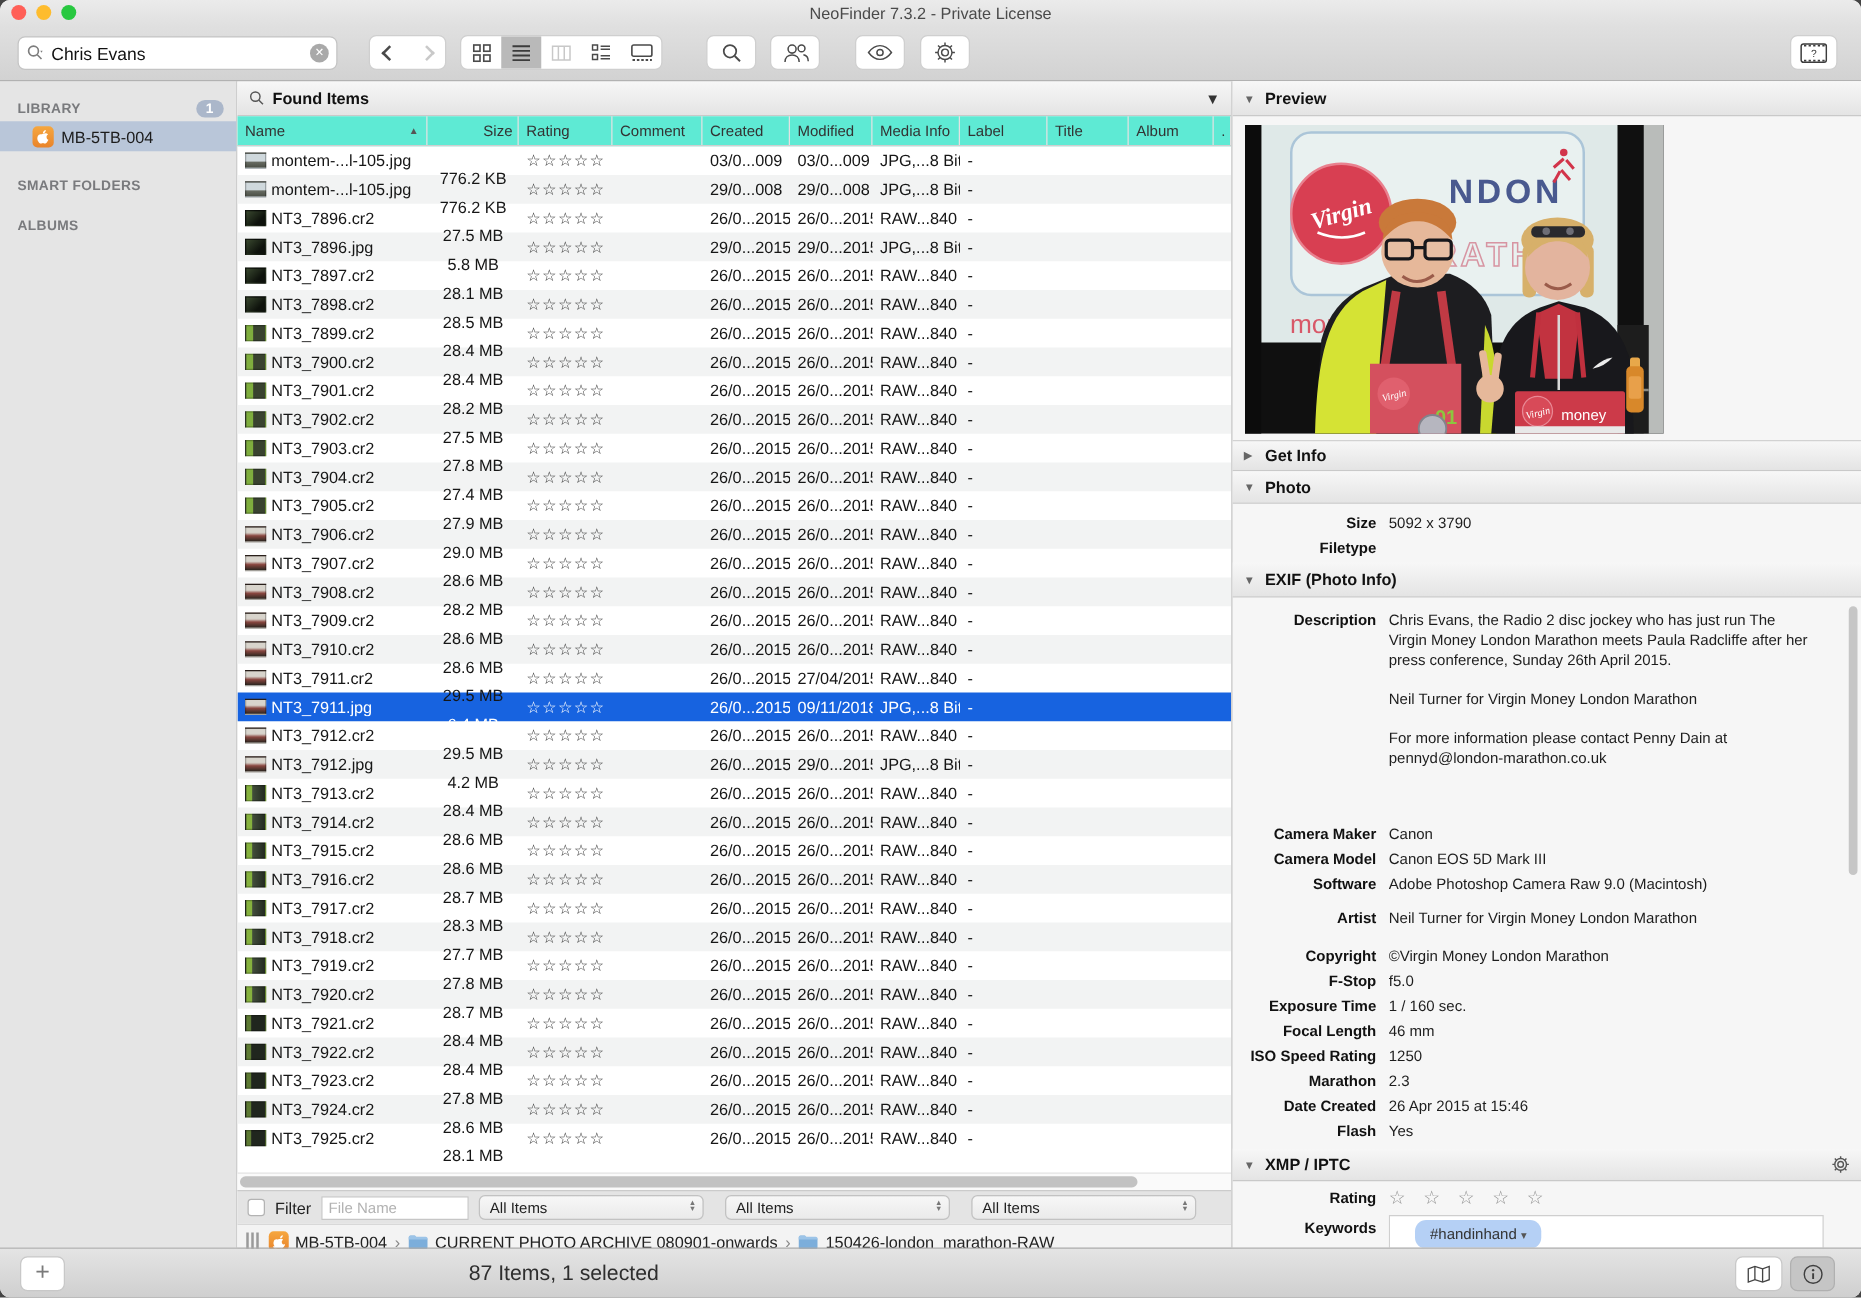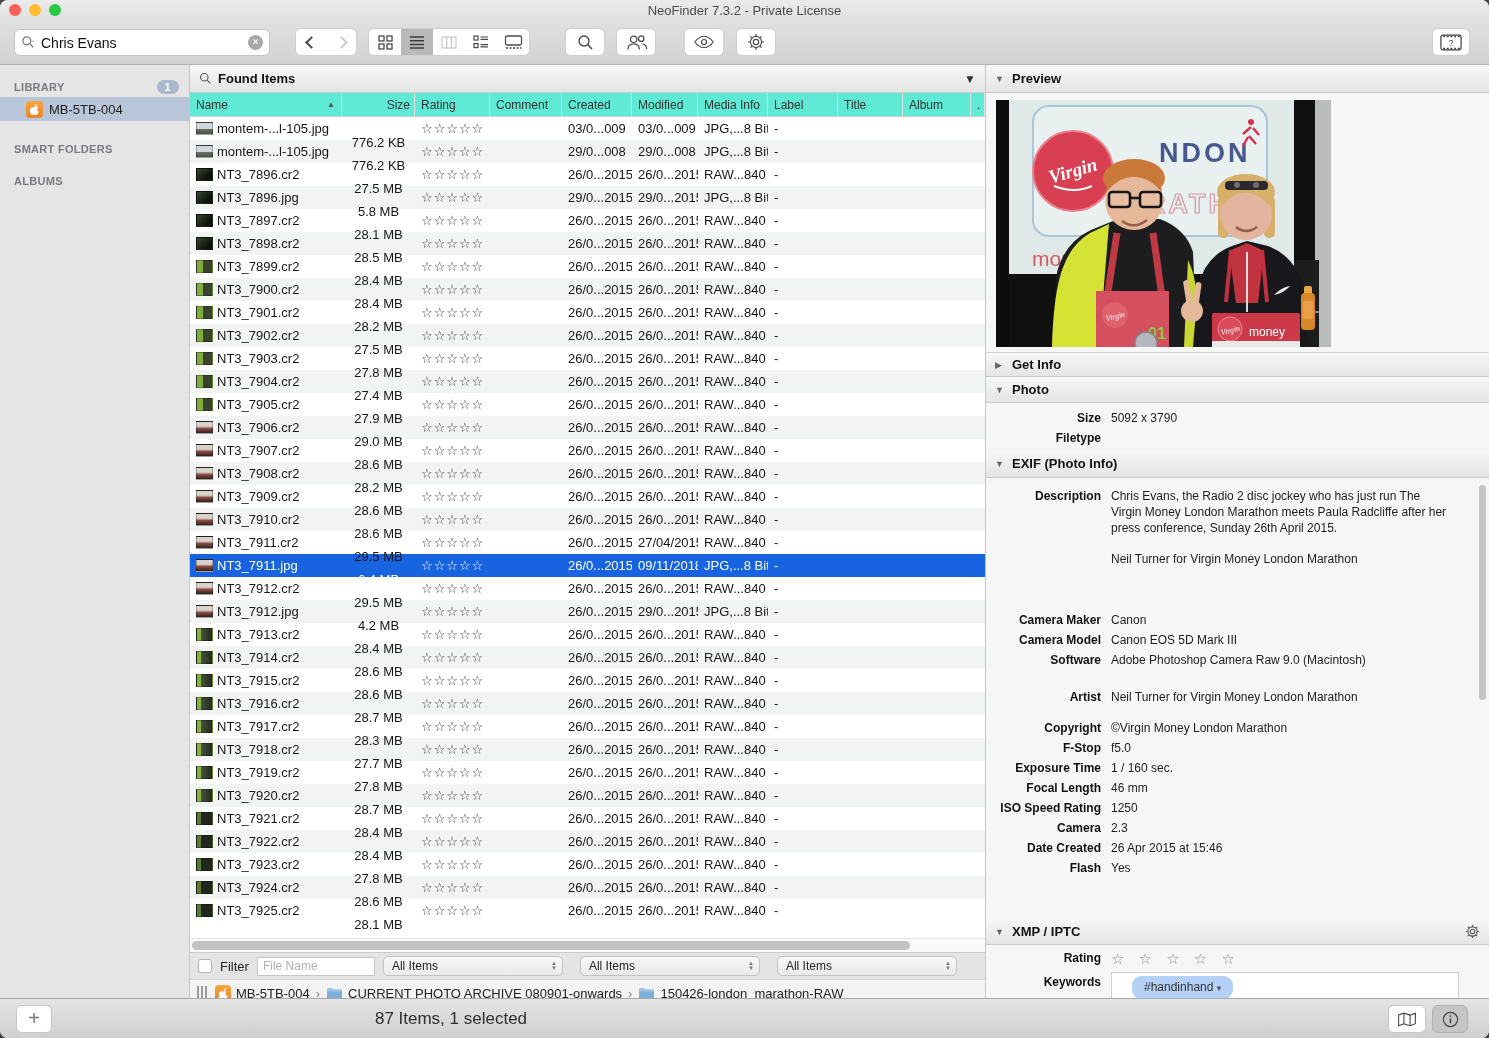--- a/index.html
+++ b/index.html
@@ -112,21 +112,21 @@
   .photo-hd { height:26px; }
   .fields { font-size:12px; color:#1d1d1d; }
   .photo-fields { height:47px; padding-top:5px; }
   .field-row { display:flex; line-height:20px; }
   .field-label { width:125px; flex:none; text-align:right; font-weight:bold; padding-right:10px; color:#111; }
   .field-value { flex:1; white-space:nowrap; overflow:hidden; }
   .exif-body { height:441px; padding-top:6px; overflow:hidden; }
   .exif-body .field-row.desc { align-items:flex-start; line-height:16px; padding-top:4px; }
   .exif-body .desc .field-value { white-space:normal; max-width:340px; }
   .exif-body .desc .field-value p { margin:0 0 15px; }
-  .exif-group.gap0 { margin-top:28px; } .exif-group.gap1 { margin-top:17px; } .exif-group.gap2 { margin-top:11px; }
+  .exif-group.gap0 { margin-top:28px; } .exif-group.gap1 { margin-top:7px; } .exif-group.gap2 { margin-top:11px; }
   .xmp-hd { height:26px; }
   .xmp-body { height:54px; padding-top:3px; overflow:hidden; }
   .xmp-stars { font-size:15px; color:#8f8f8f; letter-spacing:5px; line-height:22px; }
   .kw-row { align-items:flex-start; margin-top:2px; }
   .kw-box { width:348px; background:#fff; border:1px solid #cfcfcf; padding:3px 6px; min-height:44px; }
   .pill { display:inline-block; background:#b5d0f5; border-radius:9px; padding:1px 12px; font-size:12px;
           color:#333; margin-left:14px; }
   .rp-scroll { position:absolute; right:3px; top:420px; width:7px; height:215px; background:#c6c6c6; border-radius:4px; }
 
   
@@ -1083,20 +1083,21 @@
       <div class="sec-hd">
         <span class="disc">▼</span>
         <span>EXIF (Photo Info)</span>
       </div>
       <div class="fields exif-body">
         <div class="field-row desc">
           <div class="field-label">Description</div>
           <div class="field-value">
               <p>Chris Evans, the Radio 2 disc jockey who has just run The Virgin Money London Marathon meets Paula Radcliffe after her press conference, Sunday 26th April 2015.</p>
               <p>Neil Turner for Virgin Money London Marathon</p>
+              <p>For more information please contact Penny Dain at pennyd@london-marathon.co.uk</p>
             </div>
         </div>
         <div>
             <div class="exif-group gap0">
               <div class="field-row">
     <div class="field-label">Camera Maker</div>
     <div class="field-value">Canon</div>
   </div>
               <div class="field-row">
     <div class="field-label">Camera Model</div>
@@ -1128,21 +1129,21 @@
   </div>
               <div class="field-row">
     <div class="field-label">Focal Length</div>
     <div class="field-value">46 mm</div>
   </div>
               <div class="field-row">
     <div class="field-label">ISO Speed Rating</div>
     <div class="field-value">1250</div>
   </div>
               <div class="field-row">
-    <div class="field-label">Camera</div>
+    <div class="field-label">Marathon</div>
     <div class="field-value">2.3</div>
   </div>
               <div class="field-row">
     <div class="field-label">Date Created</div>
     <div class="field-value">26 Apr 2015 at 15:46</div>
   </div>
               <div class="field-row">
     <div class="field-label">Flash</div>
     <div class="field-value">Yes</div>
   </div>

